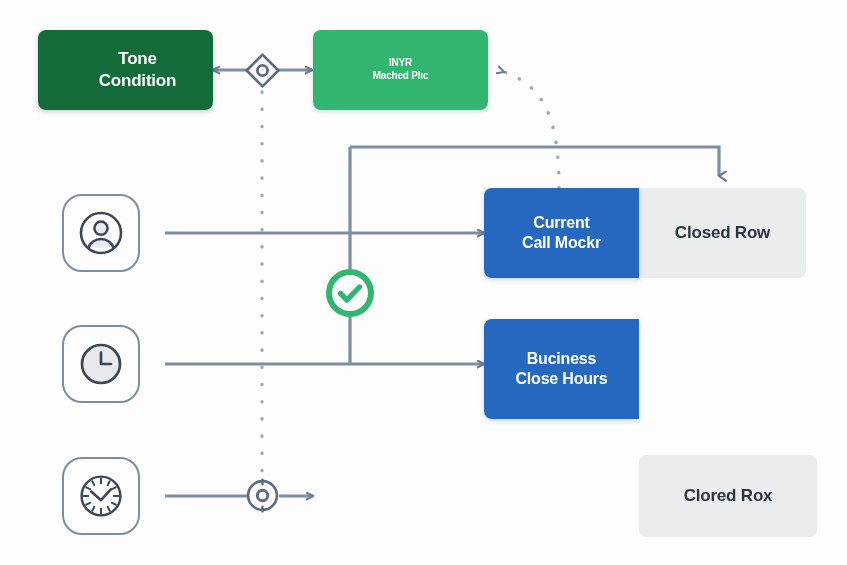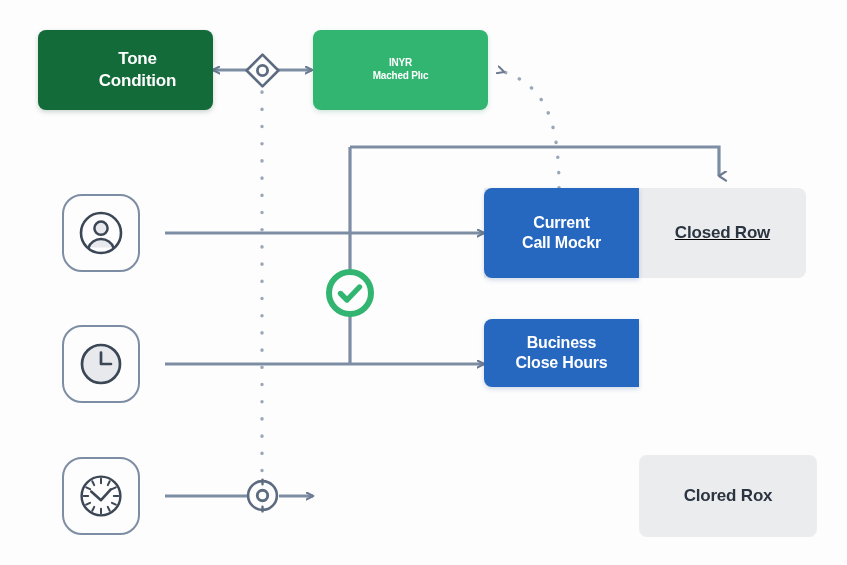--- a/index.html
+++ b/index.html
@@ -50,21 +50,20 @@
   .box-blue .node-label { color: #ffffff; font-size: 16px; }
 
   .box-grey {
     background: #ebecee;
   }
   .box-grey .node-label { color: #2b3441; font-size: 17px; font-weight: bold; }
 
   
   .pair-grey {
     border-radius: 0 8px 8px 0;
-    text-decoration: underline;
   }
   .pair-blue {
     border-radius: 8px 0 0 8px;
     z-index: 3;
   }
 
   
   .icon-tile {
     position: absolute;
     box-sizing: border-box;
@@ -198,21 +197,21 @@
   </div>
 
   <div class="node box-grey pair-grey" style="left:484px;top:188px;width:322px;height:90px;">
     <span class="node-label" style="margin-left:155px;">Closed Row</span>
   </div>
   <div class="node box-blue pair-blue" style="left:484px;top:188px;width:155px;height:90px;">
     <span class="node-label">Current
 Call Mockr</span>
   </div>
 
-  <div class="node box-blue pair-blue" style="left:484px;top:319px;width:155px;height:68px;">
+  <div class="node box-blue pair-blue" style="left:484px;top:319px;width:155px;height:100px;">
     <span class="node-label">Buciness
 Close Hours</span>
   </div>
 
 
   <div class="node box-grey" style="left:639px;top:455px;width:178px;height:82px;border-radius:8px;">
     <span class="node-label">Clored Rox</span>
   </div>
 
 </div>

